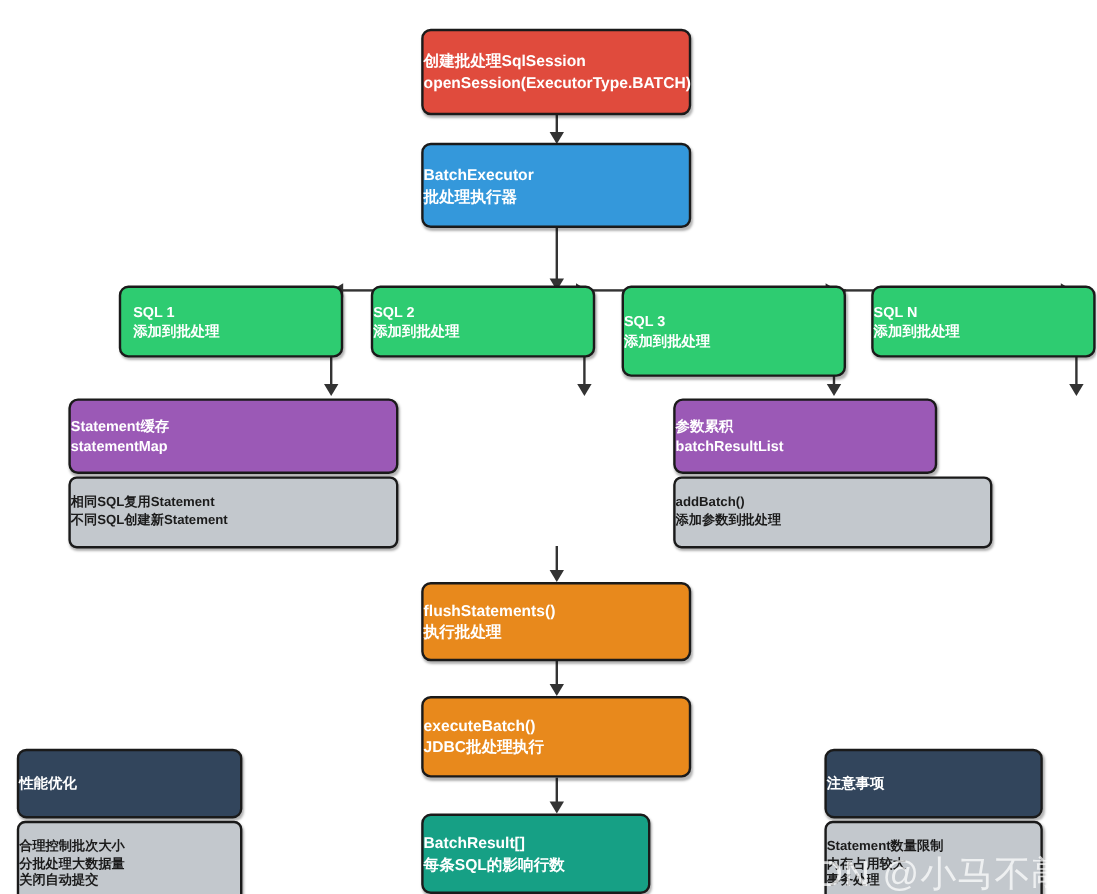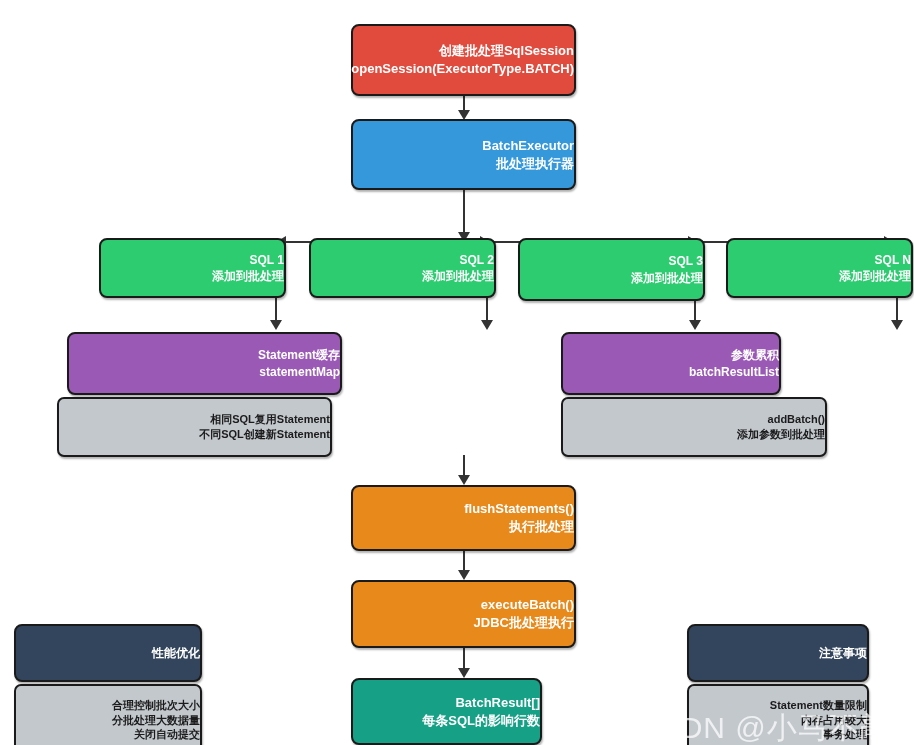--- a/index.html
+++ b/index.html
@@ -17,21 +17,21 @@
     background: #ffffff;
     overflow: hidden;
   }
   .node {
     position: absolute;
     box-sizing: border-box;
     border: 2px solid #1a1a1a;
     border-radius: 8px;
     display: flex;
     flex-direction: column;
-    align-items: flex-end;
+    align-items: flex-start;
     justify-content: center;
     text-align: center;
     font-weight: bold;
     line-height: 1.35;
     z-index: 3;
     box-shadow: 1px 2px 2px rgba(0,0,0,0.30);
   }
   .node .l1, .node .l2, .node .l3 { display: block; white-space: nowrap; }
   .t-white { color: #ffffff; }
   .fs13 { font-size: 13px; }
@@ -145,31 +145,31 @@
   <div class="node t-white fs12" style="left:99px; top:238px; width:187px; height:60px; background:#2ecc71;padding-left:10px;">
     <span class="l1">SQL 1</span>
     <span class="l2">添加到批处理</span>
   </div>
 
   <div class="node t-white fs12" style="left:309px; top:238px; width:187px; height:60px; background:#2ecc71;">
     <span class="l1">SQL 2</span>
     <span class="l2">添加到批处理</span>
   </div>
 
-  <div class="node t-white fs12" style="left:518px; top:238px; width:187px; height:63px; background:#2ecc71;">
+  <div class="node t-white fs12" style="left:518px; top:238px; width:187px; height:76px; background:#2ecc71;">
     <span class="l1">SQL 3</span>
     <span class="l2">添加到批处理</span>
   </div>
 
   <div class="node t-white fs12" style="left:726px; top:238px; width:187px; height:60px; background:#2ecc71;">
     <span class="l1">SQL N</span>
     <span class="l2">添加到批处理</span>
   </div>
 
-  <div class="node pair-head t-white fs12" style="left:67px; top:332px; width:275px; height:63px; background:#9b59b6;">
+  <div class="node pair-head t-white fs12" style="left:57px; top:332px; width:275px; height:63px; background:#9b59b6;">
     <span class="l1">Statement缓存</span>
     <span class="l2">statementMap</span>
   </div>
   <div class="node pair-body fs11" style="left:57px; top:397px; width:275px; height:60px;">
     <span class="l1">相同SQL复用Statement</span>
     <span class="l2">不同SQL创建新Statement</span>
   </div>
 
   <div class="node pair-head t-white fs12" style="left:561px; top:332px; width:220px; height:63px; background:#9b59b6;">
     <span class="l1">参数累积</span>

